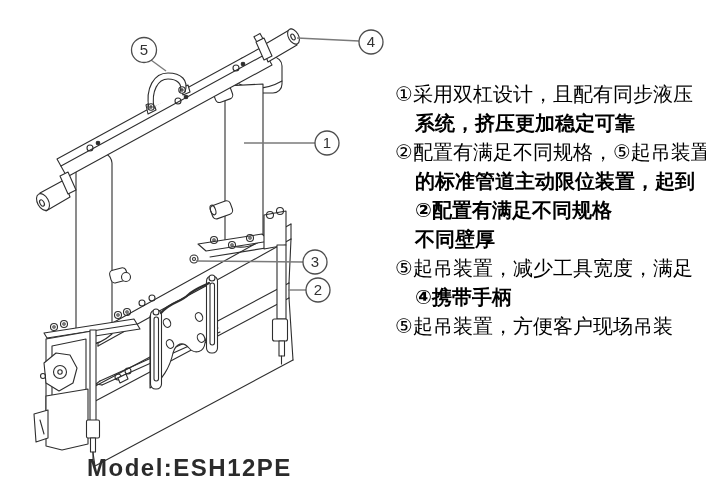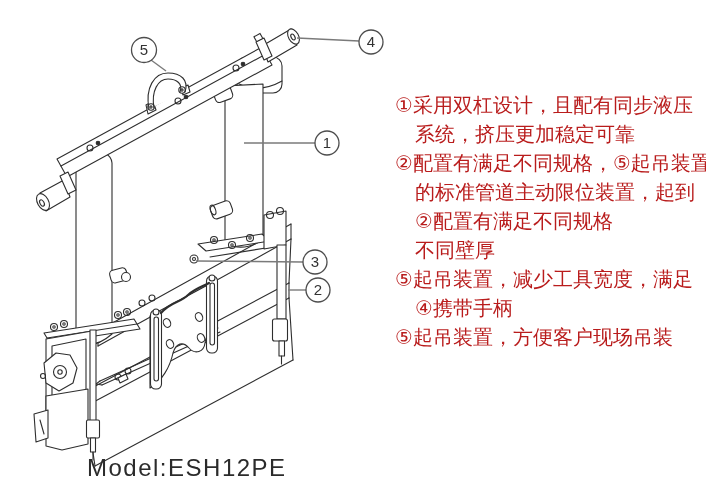--- a/index.html
+++ b/index.html
@@ -3,29 +3,29 @@
 <meta charset="utf-8">
 <style>
   html,body{margin:0;padding:0;background:#fff;}
   .stage{
     position:relative;width:706px;height:499px;background:#ffffff;overflow:hidden;
     font-family:"Liberation Sans","DejaVu Sans",sans-serif;
   }
   .diagram-svg{position:absolute;left:0;top:0;}
   .model-label{
     position:absolute;left:87px;top:454px;
-    font-size:24px;font-weight:400;letter-spacing:1.5px;color:#2b2b2b;
+    font-size:24px;font-weight:700;letter-spacing:1.5px;color:#2b2b2b;
     white-space:nowrap;
   }
   .features{
-    position:absolute;left:395px;top:91px;width:311px;
-    font-size:20px;line-height:29px;color:#b91c1c;
+    position:absolute;left:395px;top:80px;width:311px;
+    font-size:20px;line-height:29px;color:#000000;
   }
   .fline{white-space:nowrap;}
-  .fline.indent{padding-left:20px;}
+  .fline.indent{padding-left:20px;font-weight:bold;}
 </style>
 </head>
 <body>
 
 <div class="stage">
 
   <svg class="diagram-svg" width="410" height="499" viewBox="0 0 410 499">
 
     <g stroke="#2e2e2e" stroke-width="1.1" fill="none" stroke-linecap="round" stroke-linejoin="round">
 

